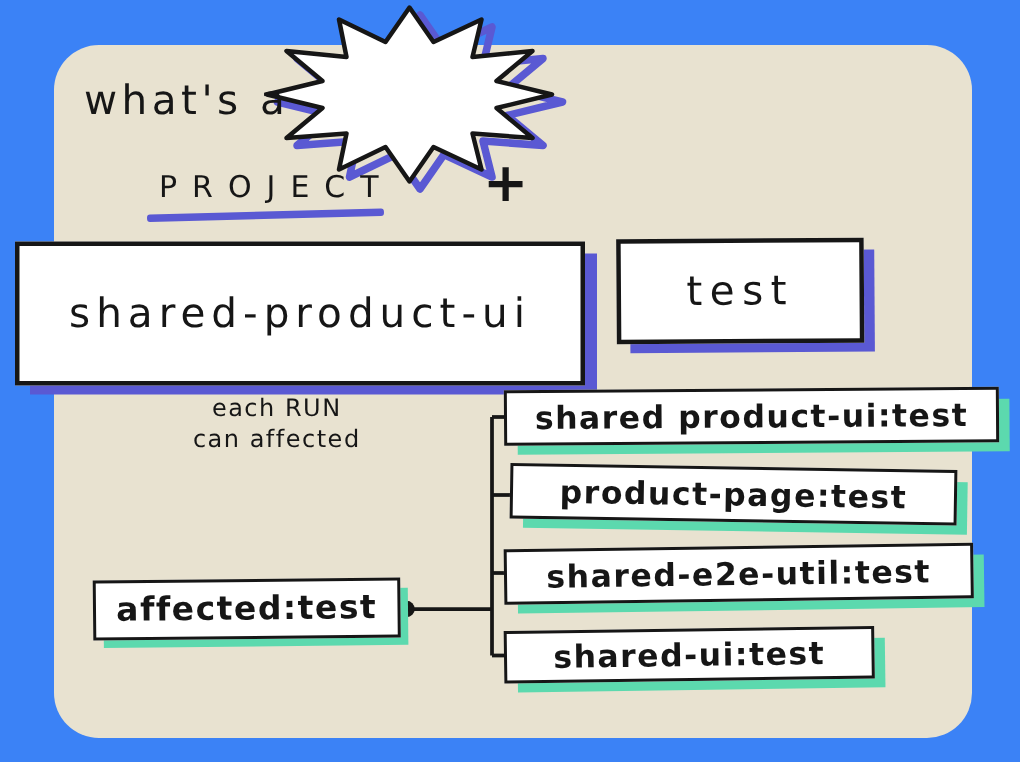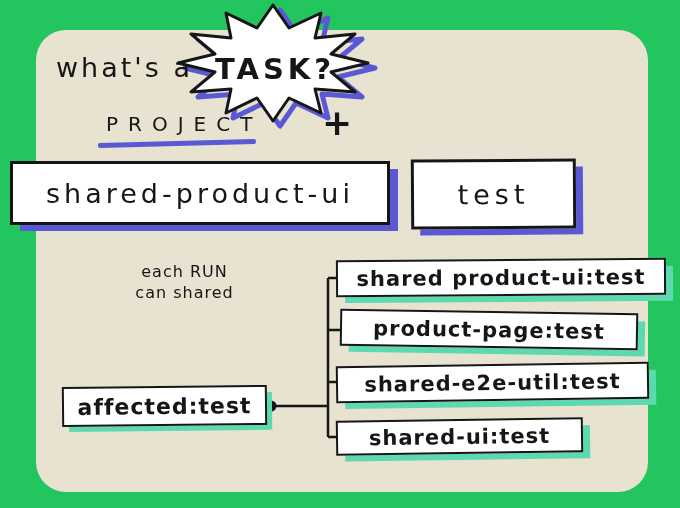--- a/index.html
+++ b/index.html
@@ -5,21 +5,21 @@
   :root{
     --board:#e8e2d0;
     --indigo:#5a59d3;
     --teal:#5cd9ae;
     --ink:#161616;
   }
   html,body{margin:0;padding:0;background:#fff;}
   .canvas{
     position:relative;
     width:680px;height:508px;
-    background:#22c55e;
+    background:#3b82f6;
     overflow:hidden;
     font-family:"DejaVu Sans","Liberation Sans",sans-serif;
     color:var(--ink);
   }
   .board{
     position:absolute;left:36px;top:30px;width:612px;height:462px;
     background:var(--board);
     border-radius:30px;
   }
   
@@ -49,21 +49,21 @@
   .target-label{
     position:absolute;left:427px;top:117px;
     font-size:23px;letter-spacing:9px;
   }
   .box{
     position:absolute;background:#ffffff;border:3px solid var(--ink);
     display:flex;align-items:center;justify-content:center;
     box-sizing:border-box;
   }
   .project-box{
-    left:10px;top:161px;width:380px;height:64px;
+    left:10px;top:161px;width:380px;height:96px;
     box-shadow:9px 7px 0 -1px var(--indigo);
     font-size:27px;letter-spacing:4px;
   }
   .target-box{
     left:411px;top:159px;width:165px;height:70px;
     box-shadow:8px 7px 0 -1px var(--indigo);
     font-size:27px;letter-spacing:5px;
     transform:rotate(-0.4deg);
   }
   .note{
@@ -96,36 +96,35 @@
 <div class="canvas">
 
   <div class="board"></div>
 
   <svg class="burst-svg" viewBox="0 0 210 140">
     <polygon class="burst-shadow" transform="translate(7,5)" points="200,65 163,74 187,94 147,91 153,115 121,100 105,123 89,100 58,115 63,91 23,94 47,74 10,65 47,56 23,36 63,40 58,15 89,30 105,7 121,30 153,15 147,40 187,36 163,56"></polygon>
     <polygon class="burst-main" points="200,65 163,74 187,94 147,91 153,115 121,100 105,123 89,100 58,115 63,91 23,94 47,74 10,65 47,56 23,36 63,40 58,15 89,30 105,7 121,30 153,15 147,40 187,36 163,56"></polygon>
   </svg>
 
   <div class="whats-a">what's a</div>
-  <div class="task-q">TASK?</div>
 
   <div class="project-label">PROJECT</div>
   <div class="project-underline"></div>
   <div class="plus">+</div>
 
   <div class="box project-box">
     <span>shared-product-ui</span>
   </div>
   <div class="box target-box">
     <span>test</span>
   </div>
 
   <div class="note">
     <div>each RUN</div>
-    <div>can shared</div>
+    <div>can affected</div>
   </div>
 
   <svg class="connectors" viewBox="0 0 680 508">
     <path d="M267,406 L328,406"></path>
     <path d="M328,278 L328,437"></path>
     <path d="M328,278 L341,278"></path>
     <path d="M328,330 L345,330"></path>
     <path d="M328,382 L341,382"></path>
     <path d="M328,437 L341,437"></path>
     <circle cx="271" cy="406" r="5.5"></circle>

